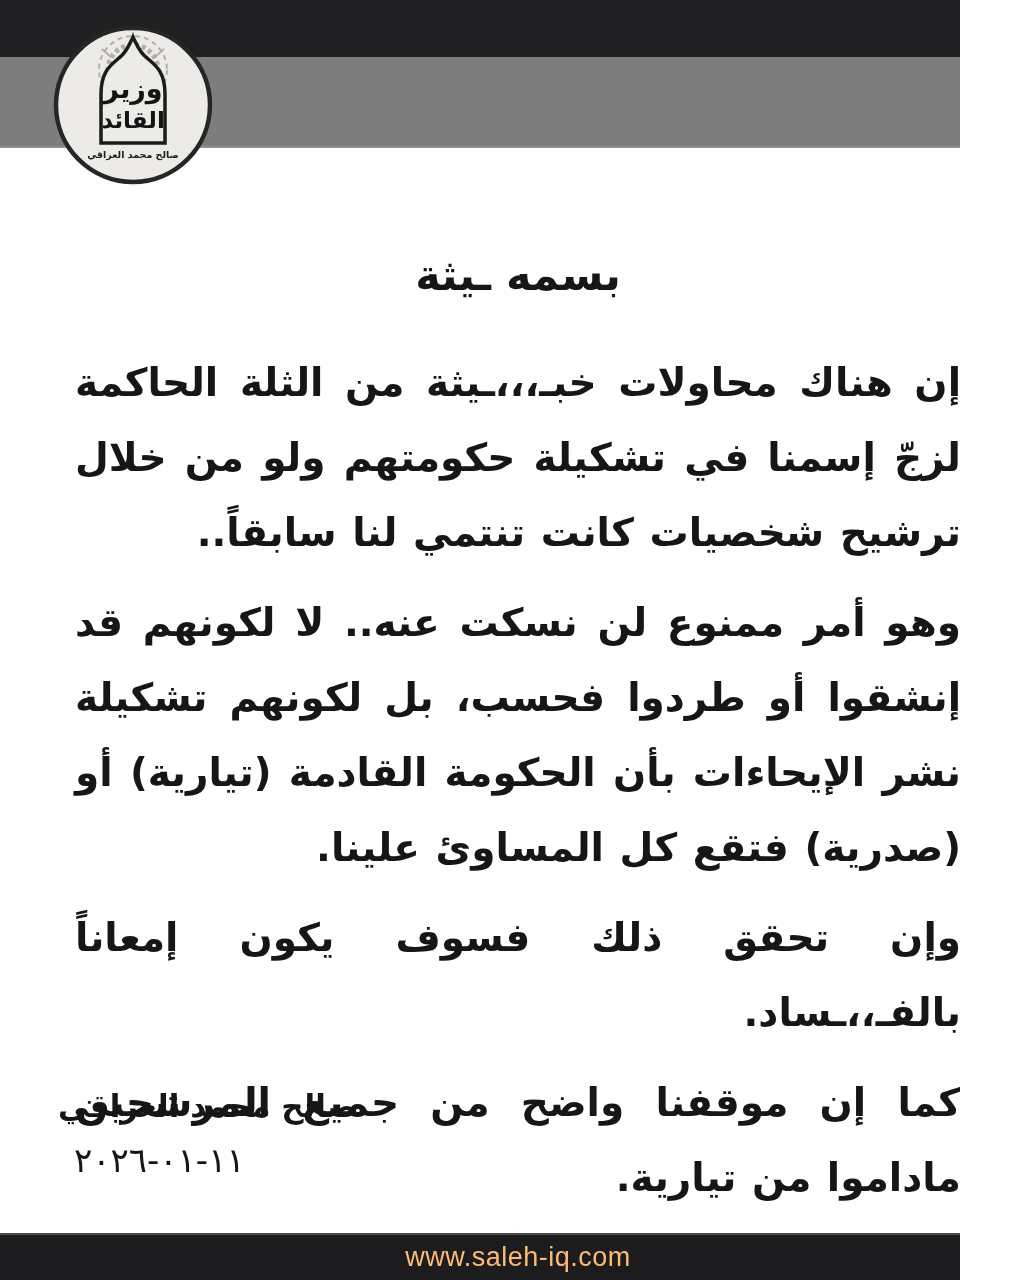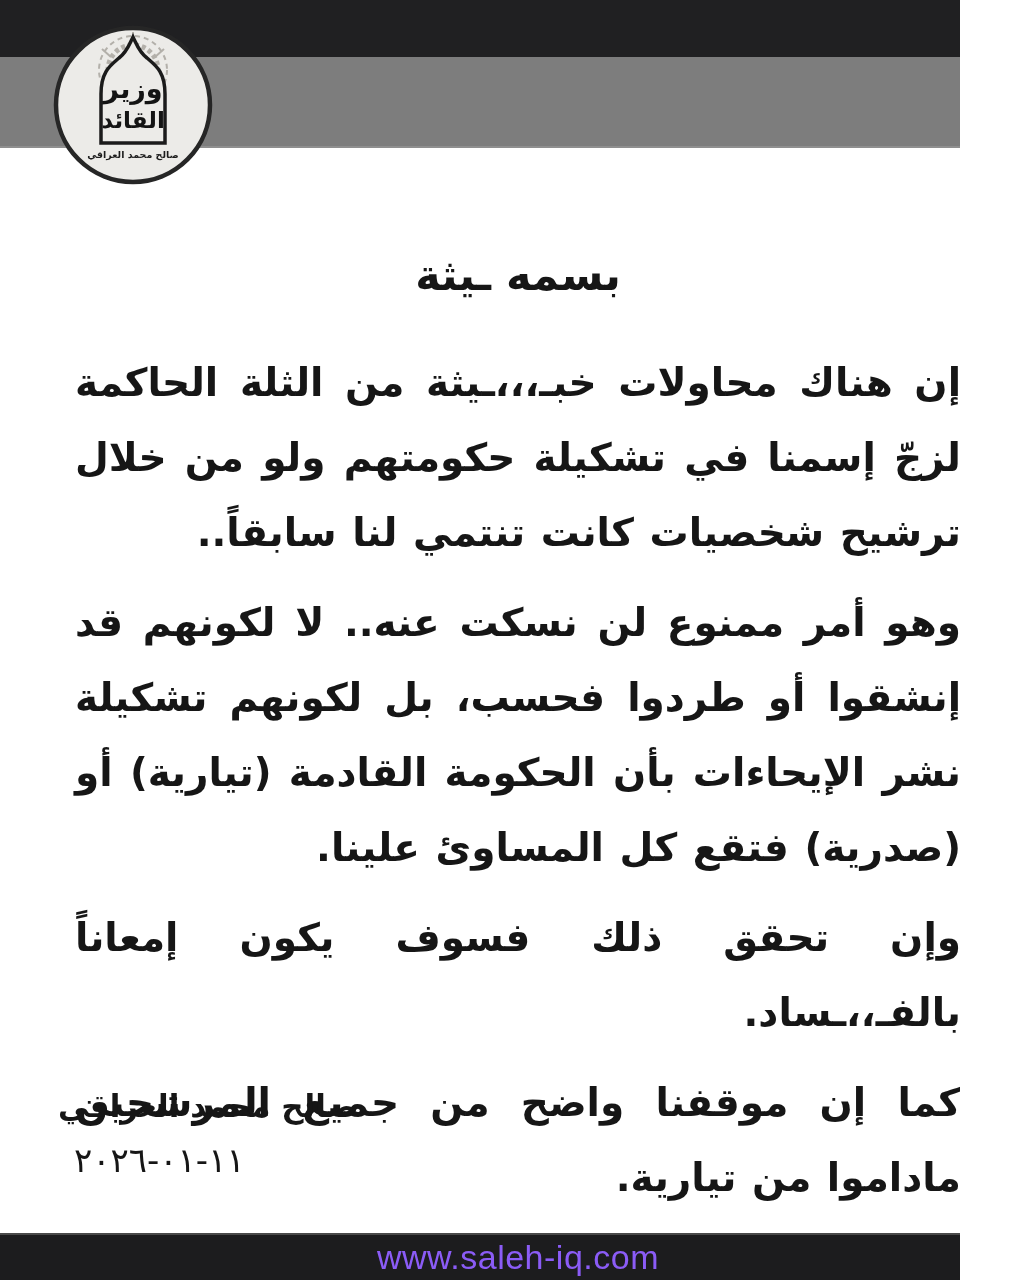--- a/index.html
+++ b/index.html
@@ -71,22 +71,22 @@
   
   .footer{
     position:absolute;left:0;bottom:0;width:1036px;height:47px;
     background:var(--footer-bg);
     border-top:2px solid #4a4a4a;
     display:flex;align-items:center;justify-content:center;
   }
   .footer .site{
     direction:ltr;
     font-family:"Liberation Sans", sans-serif;
-    font-size:34px;font-weight:400;
-    color:#8b5cf6;
+    font-size:27px;font-weight:400;
+    color:#fdba74;
     letter-spacing:0.5px;
   }
 </style>
 </head>
 <body>
 
 <div class="page">
 
   <div class="bar-black"></div>
   <div class="bar-gray"></div>

